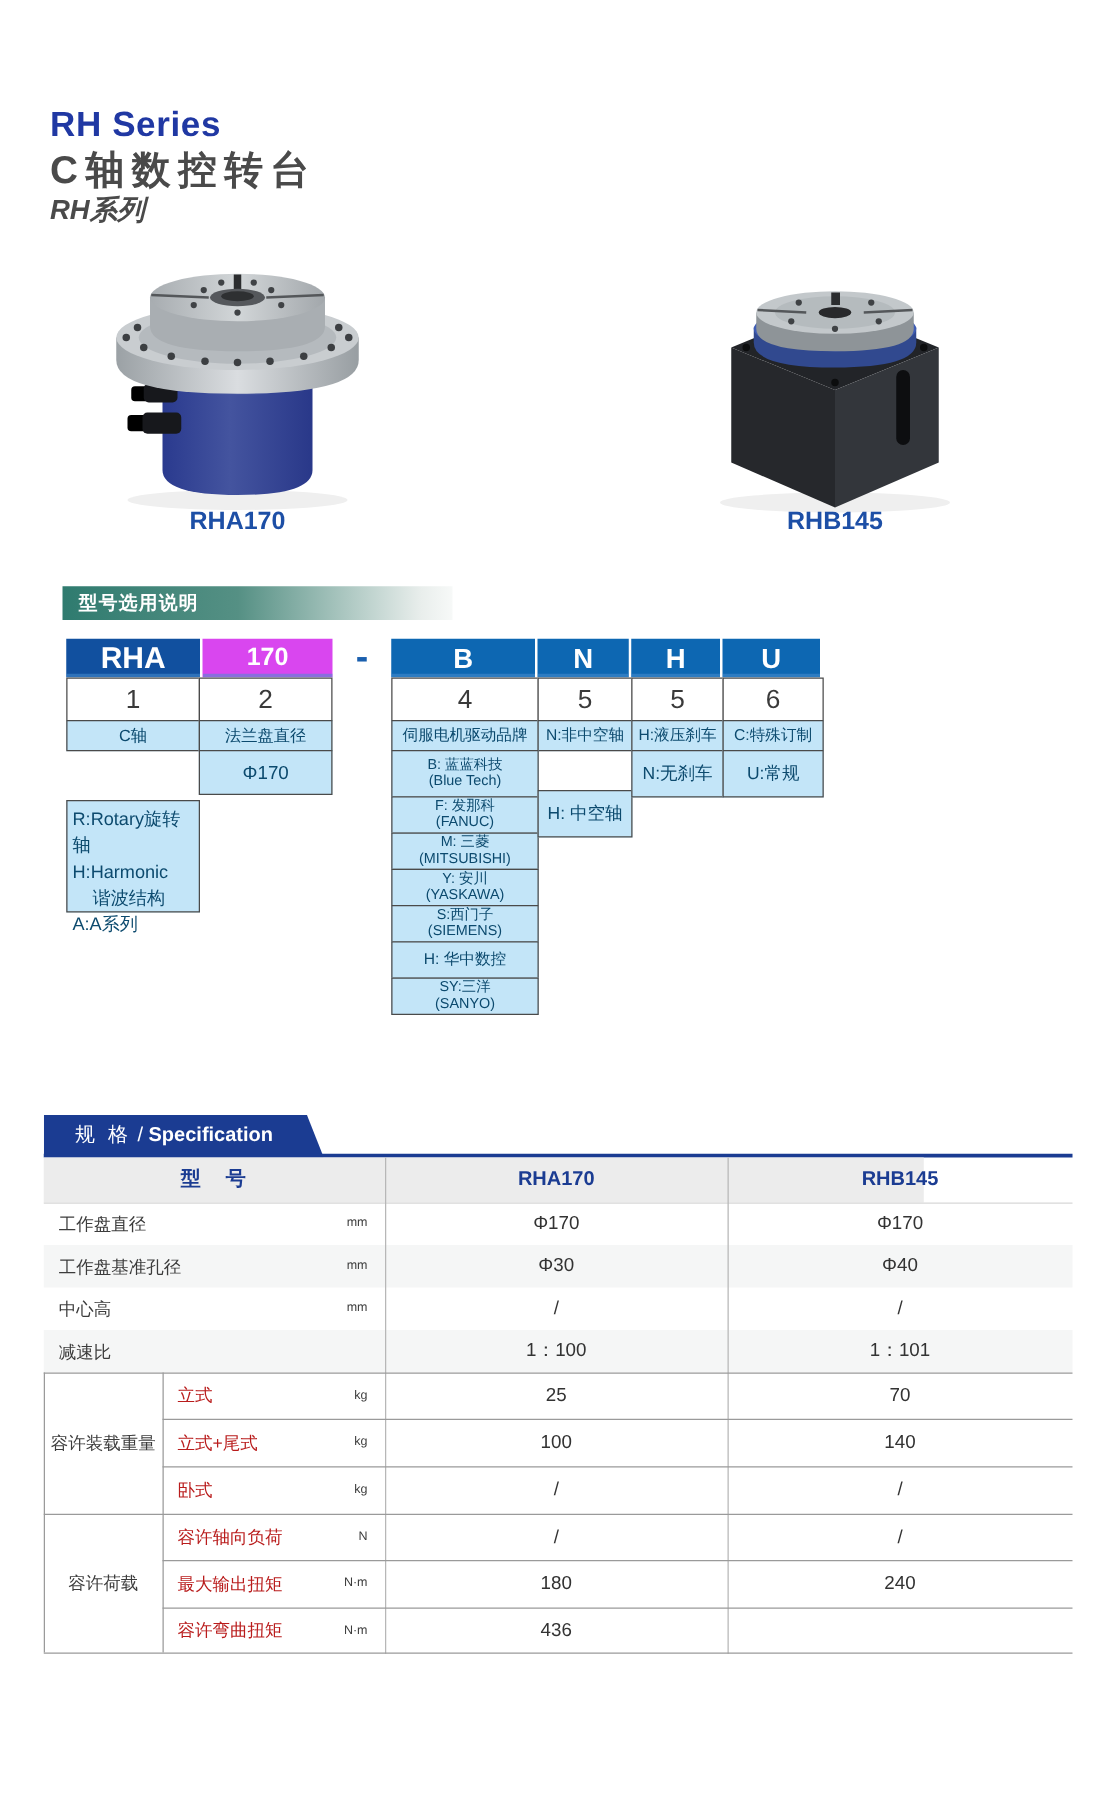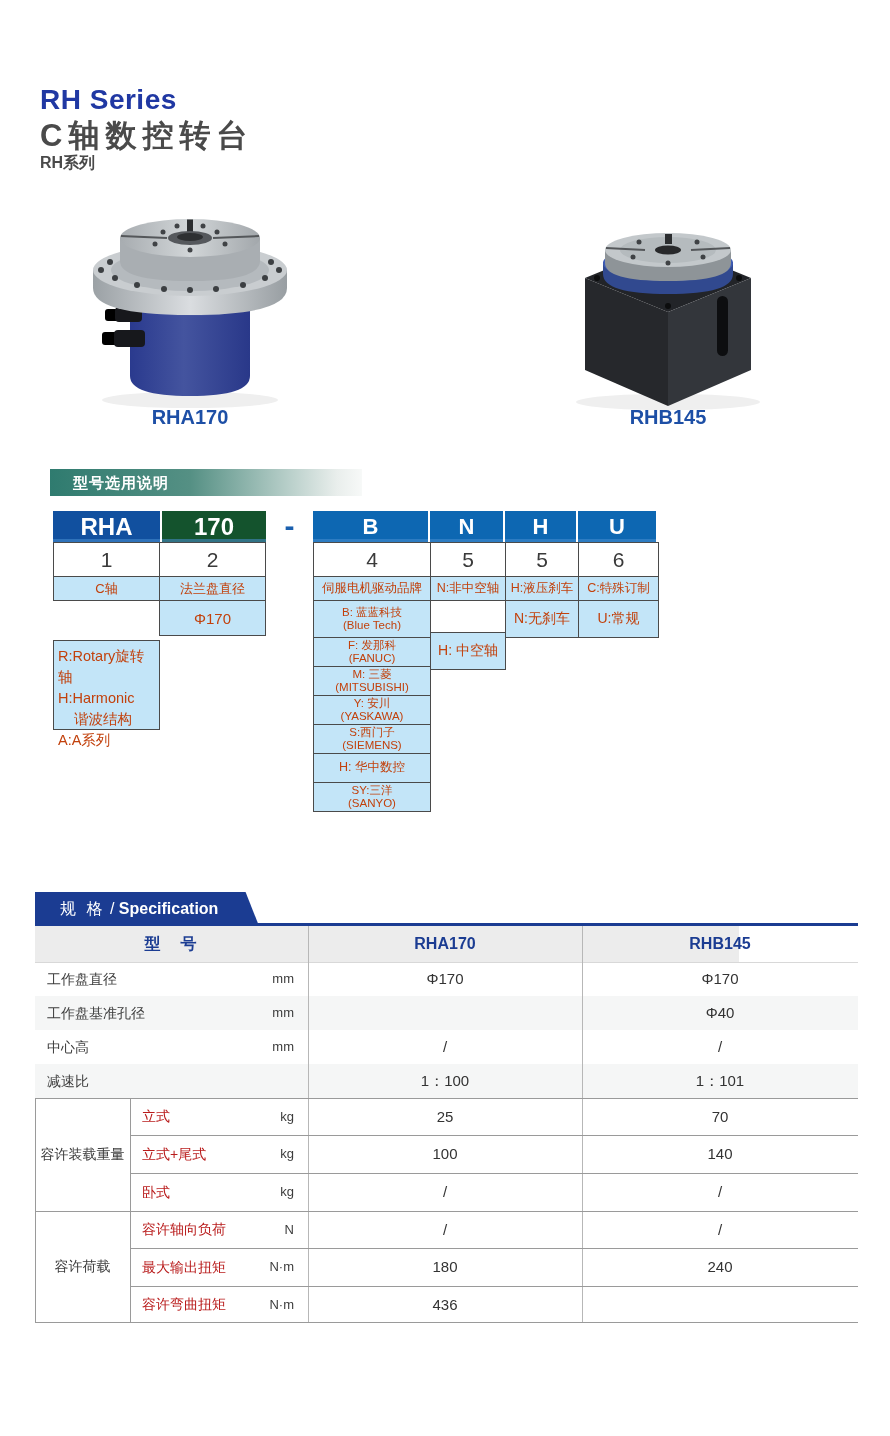--- a/index.html
+++ b/index.html
@@ -3,41 +3,41 @@
 <meta charset="utf-8">
 <style>
   html,body{margin:0;padding:0;background:#fff;}
   .page{position:relative;width:890px;height:1436px;background:#fff;overflow:hidden;
         font-family:"Liberation Sans","DejaVu Sans",sans-serif;color:#333;}
   .abs{position:absolute;}
 
   
   .rh-en{left:40px;top:84px;font-size:28px;font-weight:800;color:#2038a3;letter-spacing:.5px;}
   .title-cn{left:40px;top:115px;font-size:31px;font-weight:800;color:#4a4a4a;letter-spacing:6px;}
-  .series-cn{left:40px;top:153px;font-size:16px;font-weight:800;color:#4a4a4a;}
+  .series-cn{left:40px;top:153px;font-size:22px;font-weight:800;color:#4a4a4a;font-style:italic;}
 
   
   .prod-label{width:230px;text-align:center;font-size:20px;font-weight:800;color:#1d4fa6;}
 
   
   .banner{left:50px;top:469px;width:312px;height:27px;line-height:27px;
           background:linear-gradient(90deg,#2f7b6f 0%,#559084 45%,#e9eeec 92%,#f7f9f8 100%);
-          color:#fff;font-size:15px;font-weight:700;letter-spacing:1px;padding-left:23px;box-sizing:border-box;}
+          color:#fff;font-size:15px;font-weight:700;letter-spacing:1px;padding-left:13px;box-sizing:border-box;}
 
   
   .code-cell{color:#fff;font-weight:800;text-align:center;height:31px;line-height:31px;
              box-shadow:inset 0 -3px 0 rgba(72,142,208,.55);}
   .code-dk{background:#11509f;font-size:24px;}
-  .code-md{background:#14532d;font-size:24px;}
+  .code-md{background:#d946ef;font-size:20px;}
   .code-lt{background:#0d67b2;font-size:22px;}
   .code-dash{color:#1a5fae;font-size:30px;font-weight:800;text-align:center;line-height:35px;}
 
   
   .mcell{box-sizing:border-box;border:1px solid #4a4a4a;display:flex;flex-direction:column;
-         align-items:center;justify-content:center;text-align:center;color:#c2410c;background:#fff;}
+         align-items:center;justify-content:center;text-align:center;color:#0c4a6e;background:#fff;}
   .mcell.blue{background:#c3e5f8;}
   .num{font-size:21px;color:#3a3a3a;}
   .mh{font-size:13px;}
   .mh-sm{font-size:12.5px;}
   .axis-cell{align-items:flex-start;justify-content:flex-start;text-align:left;
              padding:5px 4px;font-size:14.5px;line-height:1.45;margin-top:40px;}
   .axis-cell .indent{padding-left:16px;display:block;}
   .b1,.b2{display:block;font-size:11.5px;line-height:13.5px;}
   .mv{font-size:14px;}
 
@@ -56,21 +56,21 @@
                  color:#1b3c92;font-size:16px;}
   .spec-head .c2{position:absolute;left:547px;width:276px;text-align:center;font-weight:800;
                  color:#1b3c92;font-size:16px;}
   .srow{position:absolute;left:0;width:823px;}
   .r34{height:34px;line-height:34px;}
   .r37{height:37px;line-height:37px;}
   .r38{height:38px;line-height:38px;}
   .stripe{background:#f5f6f6;}
   .slabel{position:absolute;left:12px;font-size:14px;color:#3c3c3c;}
   .slabel2{position:absolute;left:107px;font-size:14px;color:#b91c1c;}
-  .sunit{position:absolute;right:564px;font-size:13px;color:#3c3c3c;}
+  .sunit{position:absolute;right:564px;font-size:10px;color:#3c3c3c;}
   .sva{position:absolute;left:273px;width:274px;text-align:center;font-size:15px;color:#333;}
   .svb{position:absolute;left:547px;width:276px;text-align:center;font-size:15px;color:#333;}
   .grp{position:absolute;left:0;width:95px;display:flex;align-items:center;justify-content:center;
        font-size:14px;color:#3c3c3c;text-align:center;}
   .vline{position:absolute;width:1px;background:#b7b7b7;}
   .hline{position:absolute;height:1px;background:#9a9a9a;left:0;width:823px;}
   .hline-lt{position:absolute;height:1px;background:#d8d8d8;left:0;width:823px;}
 </style>
 </head>
 <body>
@@ -259,20 +259,21 @@
 
     <div class="srow r34" style="top:36px;">
       <span class="slabel">工作盘直径</span>
       <span class="sunit">mm</span>
       <span class="sva">Φ170</span>
       <span class="svb">Φ170</span>
     </div>
     <div class="srow r34 stripe" style="top:70px;">
       <span class="slabel">工作盘基准孔径</span>
       <span class="sunit">mm</span>
+      <span class="sva">Φ30</span>
       <span class="svb">Φ40</span>
     </div>
     <div class="srow r34" style="top:104px;">
       <span class="slabel">中心高</span>
       <span class="sunit">mm</span>
       <span class="sva">/</span>
       <span class="svb">/</span>
     </div>
     <div class="srow r34 stripe" style="top:138px;">
       <span class="slabel">减速比</span>

